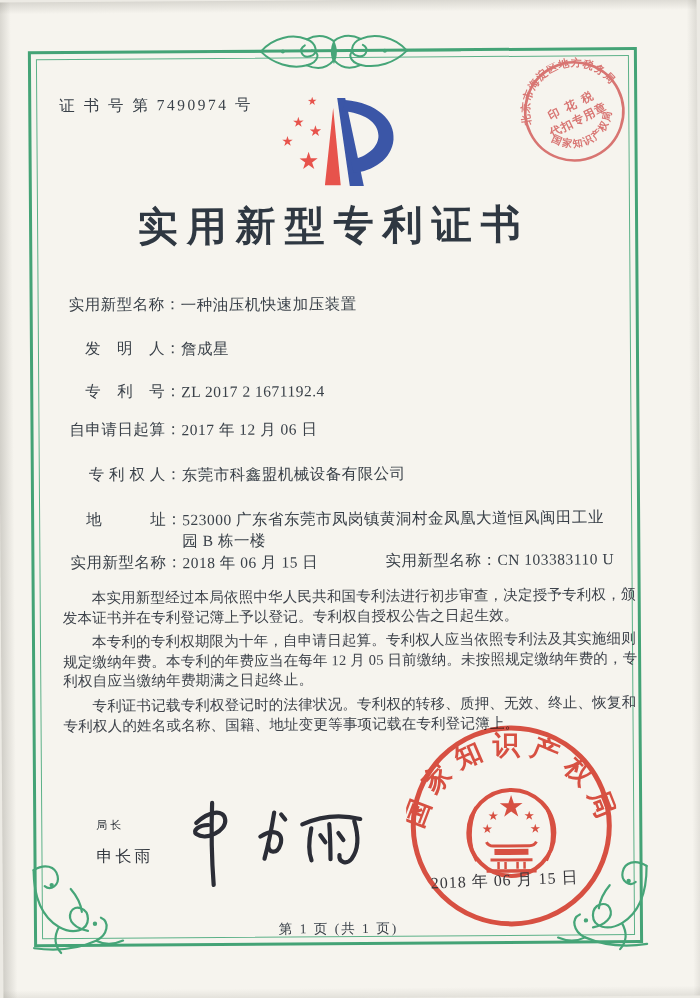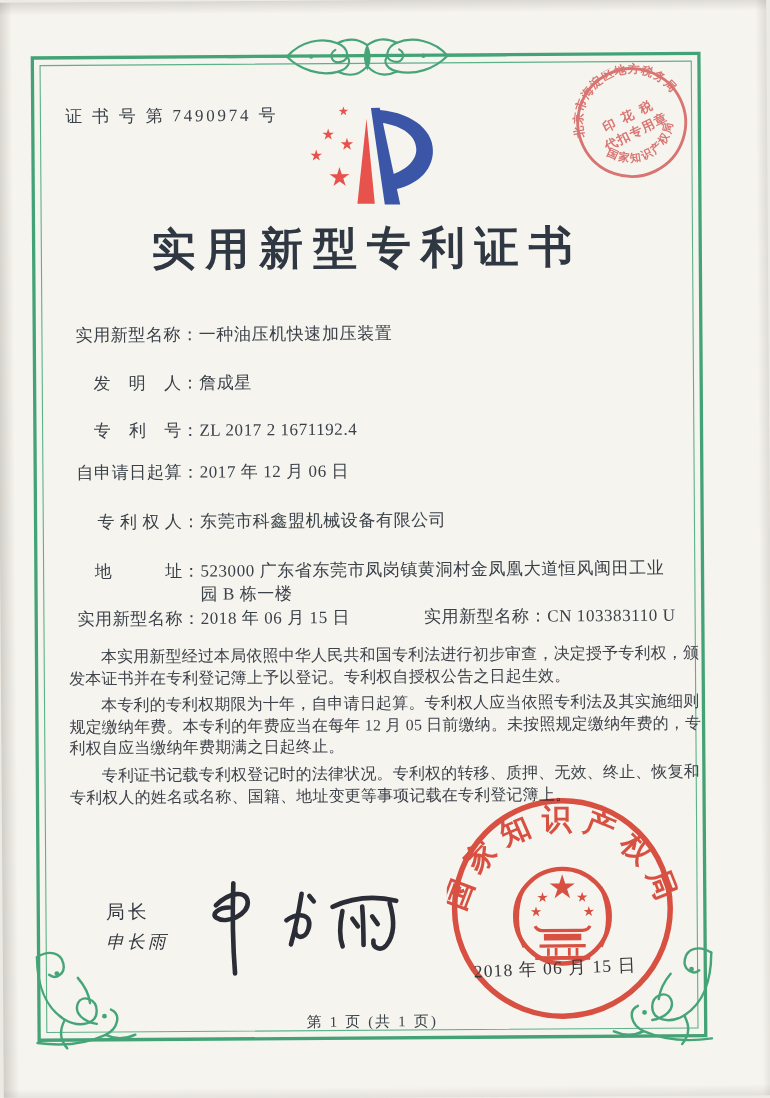--- a/index.html
+++ b/index.html
@@ -34,22 +34,22 @@
     font-size:40px;font-weight:bold;letter-spacing:9px;color:#2f3842;}
   
   .field-row{position:absolute;left:62px;width:560px;font-size:15.5px;color:#3a4149;letter-spacing:.5px;}
   .field-label{display:inline-block;width:120px;vertical-align:top;white-space:nowrap;text-align:right;}
   .field-value{display:inline-block;vertical-align:top;max-width:424px;line-height:21px;}
   .grant-no{position:absolute;left:323px;top:0;white-space:nowrap;}
   
   .body-text{position:absolute;left:62px;top:587px;width:584px;color:#3e434b;}
   .body-text p{margin:0 0 5px 0;font-size:14.5px;line-height:19.6px;text-indent:2em;letter-spacing:.2px;}
   
-  .signoff-title{position:absolute;left:94px;top:816px;font-size:17px;letter-spacing:3px;color:#33383f;}
-  .signoff-name{position:absolute;left:94px;top:845px;font-size:16px;letter-spacing:3px;color:#33383f;font-style:italic;}
+  .signoff-title{position:absolute;left:94px;top:816px;font-size:11px;letter-spacing:3px;color:#33383f;}
+  .signoff-name{position:absolute;left:94px;top:845px;font-size:16px;letter-spacing:3px;color:#33383f;}
   .signature{position:absolute;left:176px;top:788px;}
   
   .seal{position:absolute;left:404px;top:722px;mix-blend-mode:multiply;opacity:.95;}
   
   .footer{position:absolute;left:31px;top:920px;width:609px;text-align:center;
     font-size:13.5px;letter-spacing:2px;color:#3a4149;}
 </style>
 </head>
 <body>
 

